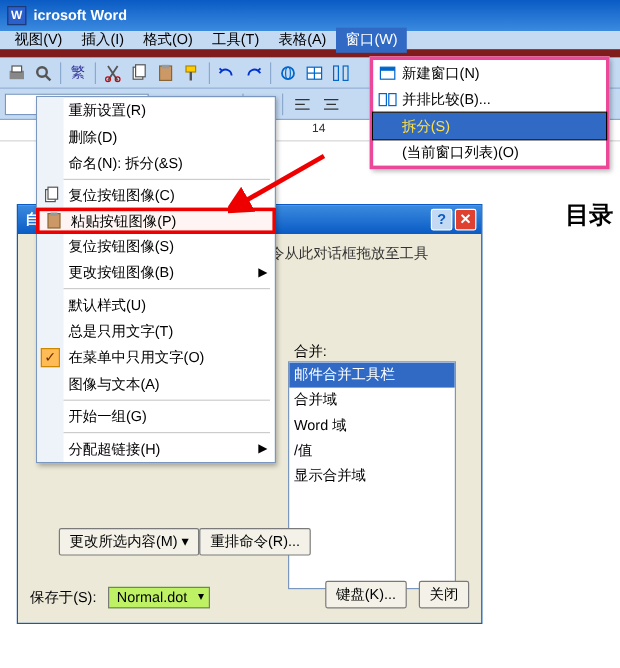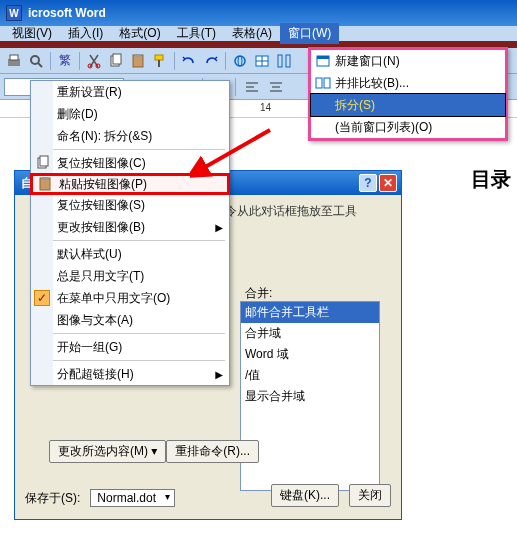--- a/index.html
+++ b/index.html
@@ -50,21 +50,21 @@
 .dlg .helpbtn { background: #c4daf3; color: #0a5bc4; border: 1px solid #fff; }
 .dlg .closebtn { background: #e04030; color: #fff; border: 1px solid #fff; }
 .dlg .body { padding: 8px 10px; position: relative; height: calc(100% - 24px); }
 .dlg .hint { color: #333; margin-bottom: 22px; }
 .dlg .listbox { position: absolute; top: 60px; left: 240px; width: 140px; height: 190px; background: #fff; border: 1px solid #7a98bf; overflow: hidden; }
 .dlg .listbox .litem { padding: 2px 4px; }
 .dlg .listbox .litem.sel { background: #316ac5; color: #fff; }
 .dlg .actions { position: absolute; bottom: 56px; left: 10px; display: flex; gap: 0; margin-left: 24px; }
 .dlg .btn { background: #f4f2e8; border: 1px solid #7a7a7a; padding: 2px 8px; border-radius: 2px; }
 .dlg .saverow { position: absolute; bottom: 12px; left: 10px; right: 10px; display: flex; align-items: flex-end; gap: 10px; }
-.dlg .combo { background: #ffffff; border: 1px solid #7a7a7a; padding: 1px 18px 1px 6px; position: relative; }
+.dlg .combo { background: #bef264; border: 1px solid #7a7a7a; padding: 1px 18px 1px 6px; position: relative; }
 .dlg .combo::after { content: "▾"; position: absolute; right: 4px; top: 1px; font-size: 10px; }
 
 .red-arrow { position: absolute; top: 120px; left: 190px; z-index: 70; pointer-events: none; }
 
 svg.small-ico { width: 16px; height: 16px; }
 </style>
 </head>
 <body>
 
 <div class="titlebar">

